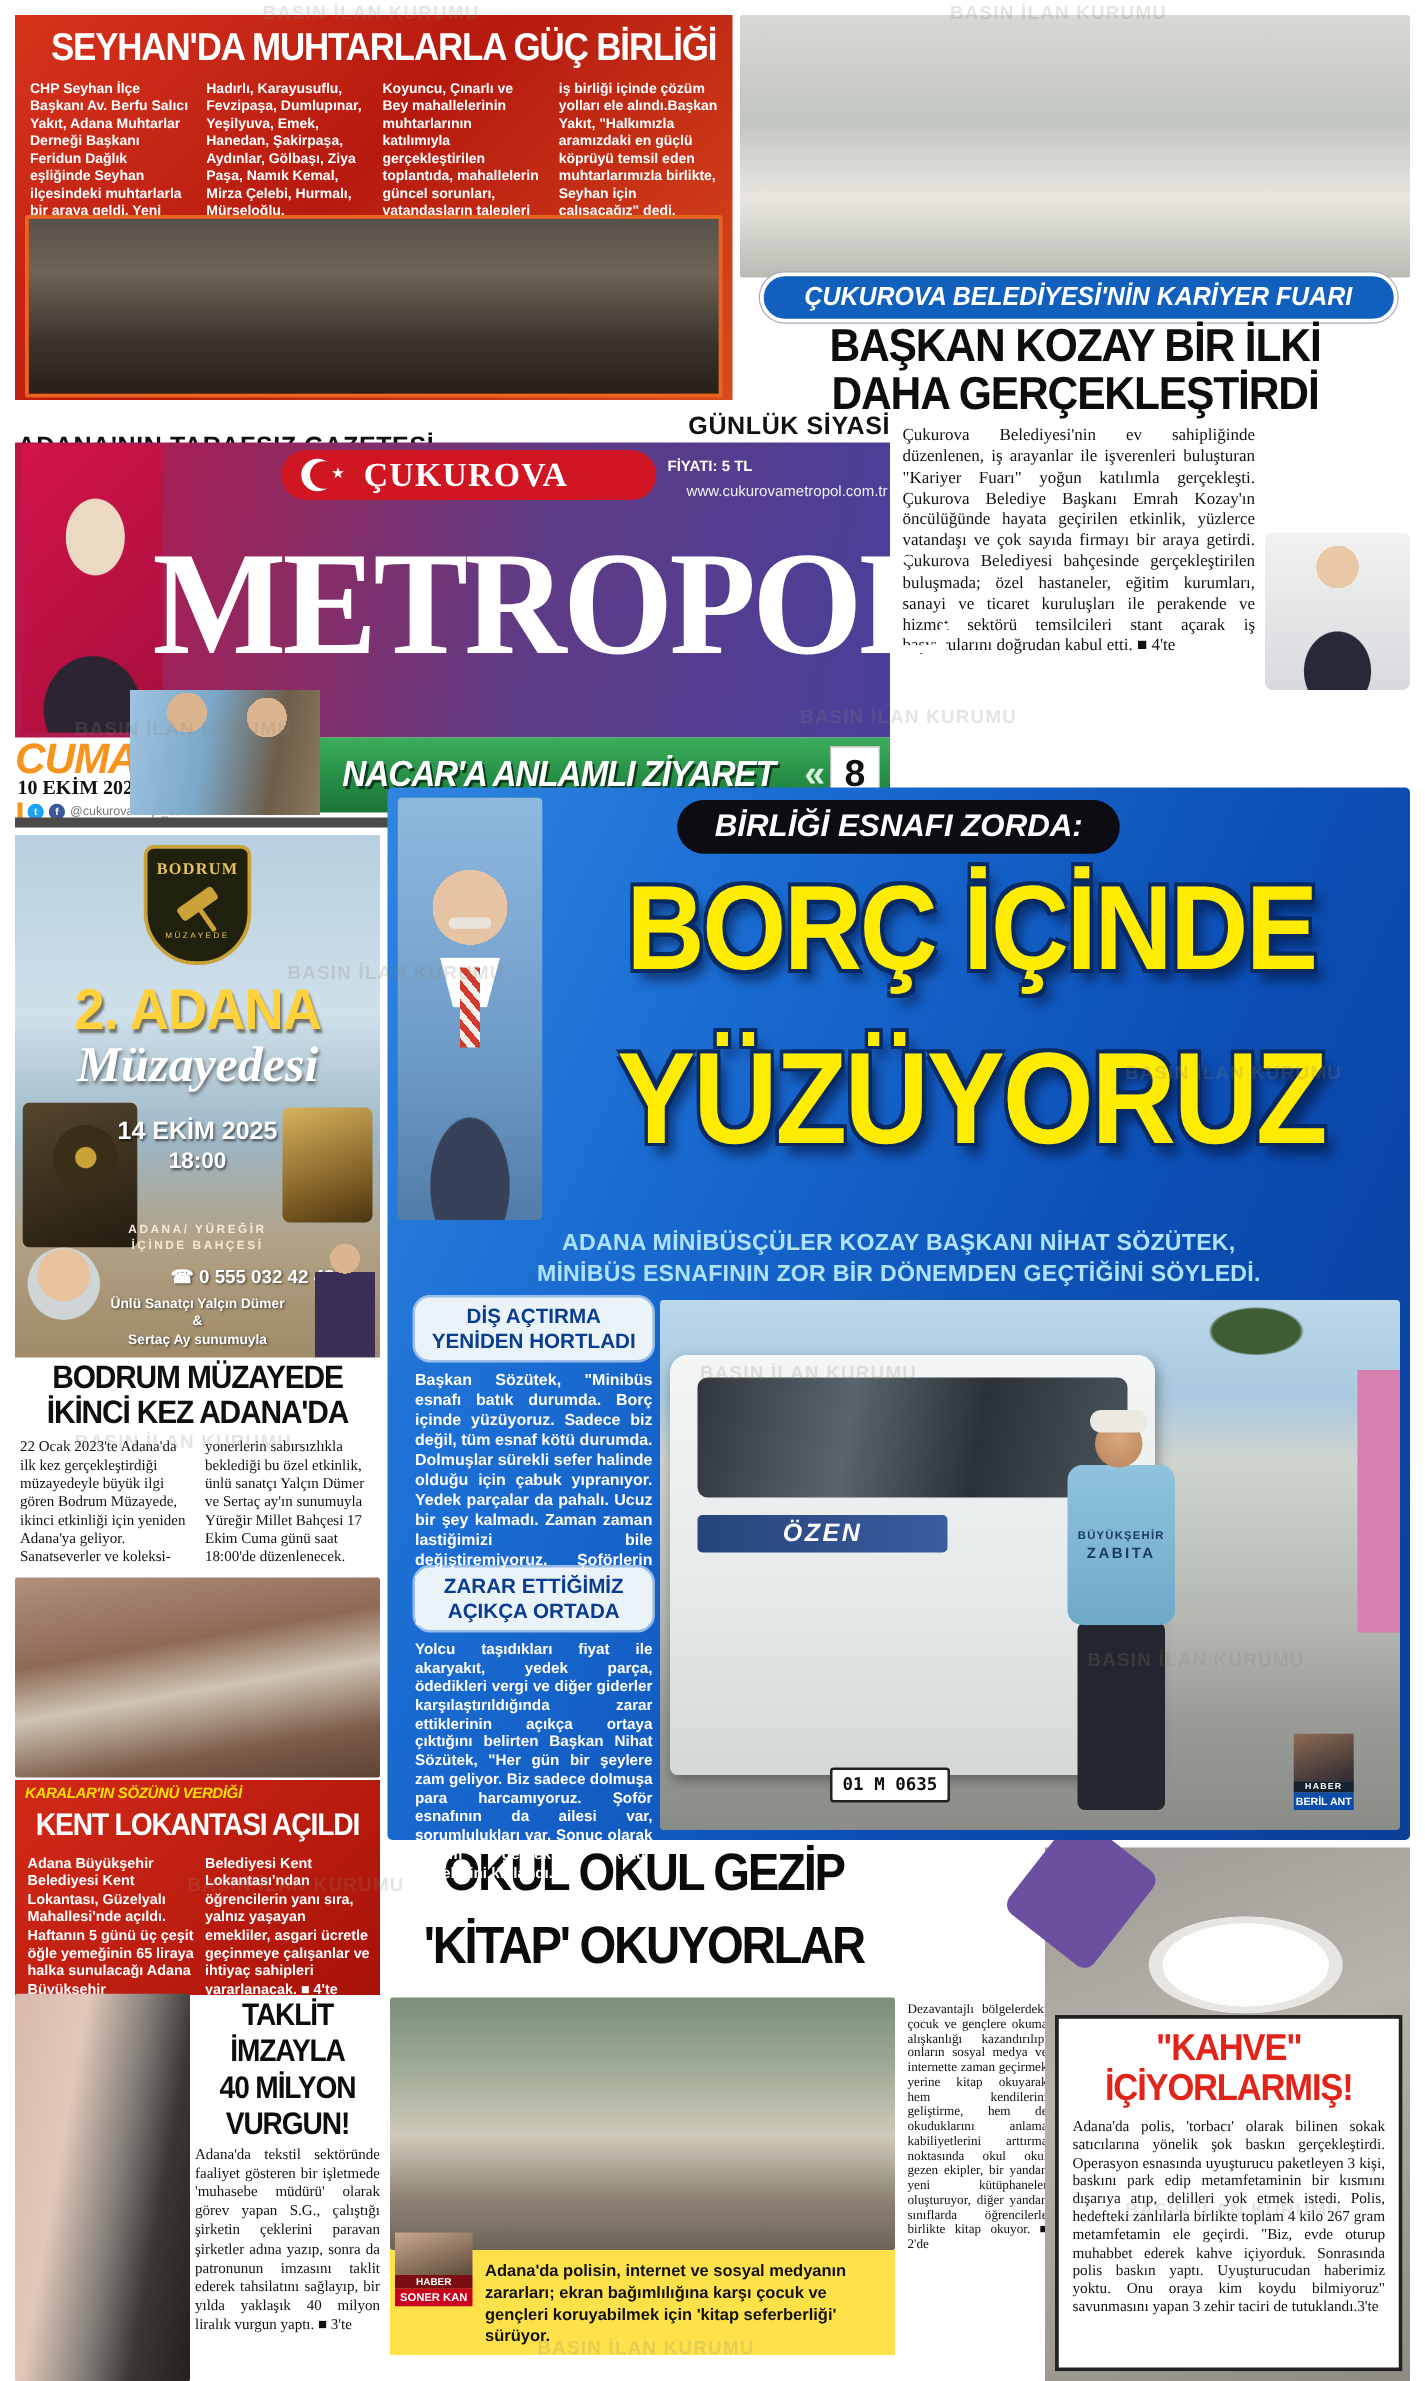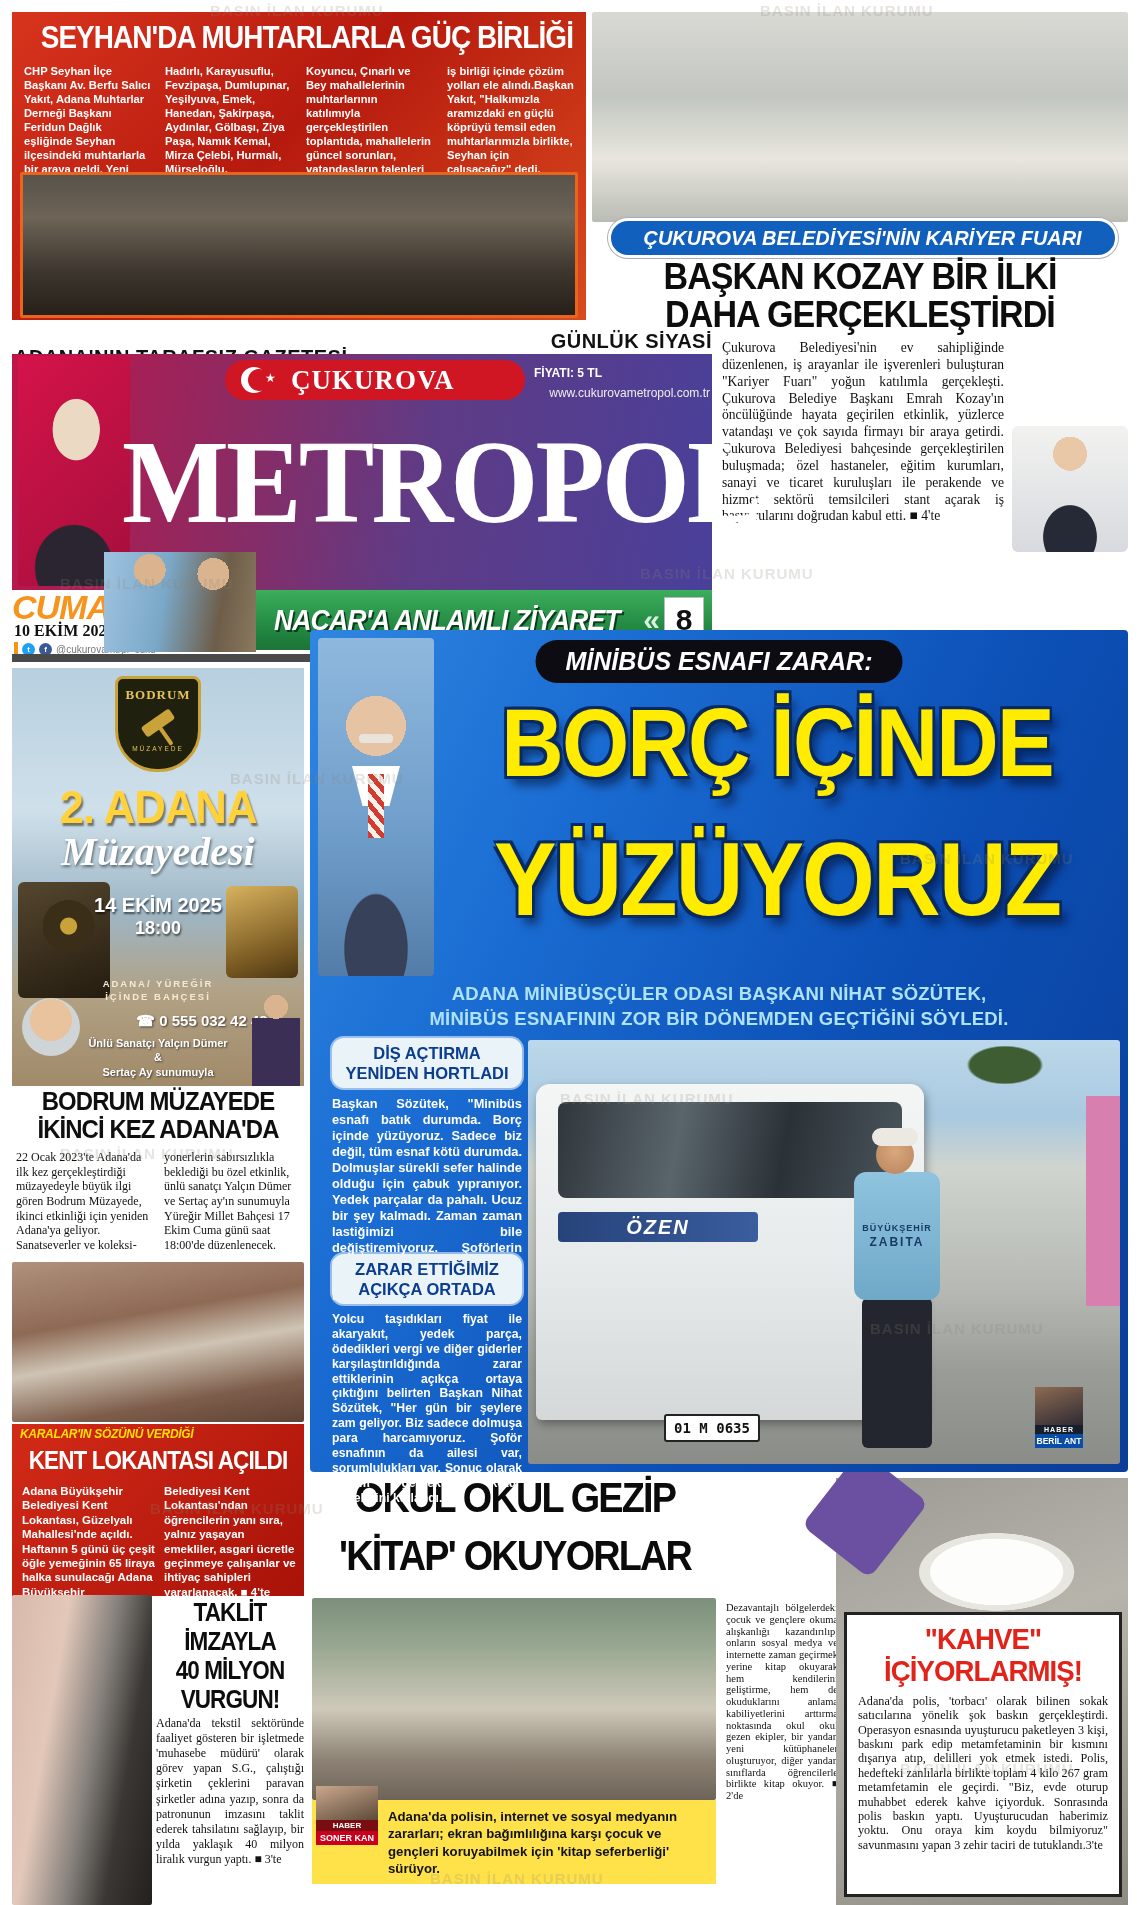--- a/index.html
+++ b/index.html
@@ -343,31 +343,31 @@
     <div class="pan"></div>
   </div>
   <div id="kahve-box" class="s">
     <div class="hl">"KAHVE"</div>
     <div class="hl">İÇİYORLARMIŞ!</div>
     <div class="body">Adana'da polis, 'torbacı' olarak bilinen sokak satıcılarına yönelik şok baskın gerçekleştirdi. Operasyon esnasında uyuşturucu paketleyen 3 kişi, baskını park edip metamfetaminin bir kısmını dışarıya atıp, delilleri yok etmek istedi. Polis, hedefteki zanlılarla birlikte toplam 4 kilo 267 gram metamfetamin ele geçirdi. "Biz, evde oturup muhabbet ederek kahve içiyorduk. Sonrasında polis baskın yaptı. Uyuşturucudan haberimiz yoktu. Onu oraya kim koydu bilmiyoruz" savunmasını yapan 3 zehir taciri de tutuklandı.3'te</div>
   </div>
 
   <div id="blue" class="s">
     <div class="kicker">
-      <span>MİNİBÜS ESNAFI ZARAR:</span>
+      <span>BİRLİĞİ ESNAFI ZORDA:</span>
     </div>
     <div id="sozutek">
       <span class="must"></span>
       <span class="shirt"></span>
       <span class="tie"></span>
     </div>
     <div class="borc" style="top:58px;font-size:96px;">BORÇ İÇİNDE</div>
     <div class="borc" style="top:190px;font-size:104px;">YÜZÜYORUZ</div>
     <div class="subhead">
-      <div>ADANA MİNİBÜSÇÜLER ODASI BAŞKANI NİHAT SÖZÜTEK,</div>
+      <div>ADANA MİNİBÜSÇÜLER KOZAY BAŞKANI NİHAT SÖZÜTEK,</div>
       <div>MİNİBÜS ESNAFININ ZOR BİR DÖNEMDEN GEÇTİĞİNİ SÖYLEDİ.</div>
     </div>
     <div class="bluepill" style="top:408px;">
       <div>DİŞ AÇTIRMA</div>
       <div>YENİDEN HORTLADI</div>
     </div>
     <div class="bluebody" style="top:466px;font-size:12.8px;line-height:1.25;">Başkan Sözütek, "Minibüs esnafı batık durumda. Borç içinde yüzüyoruz. Sadece biz değil, tüm esnaf kötü durumda. Dolmuşlar sürekli sefer halinde olduğu için çabuk yıpranıyor. Yedek parçalar da pahalı. Ucuz bir şey kalmadı. Zaman zaman lastiğimizi bile değiştiremiyoruz. Şoförlerin tabiriyle diş açtırıyoruz. Bu diş açtırma işi eskiden vardı, şimdi tekrar hortladı" dedi.</div>
     <div class="bluepill" style="top:624px;">
       <div>ZARAR ETTİĞİMİZ</div>
       <div>AÇIKÇA ORTADA</div>

